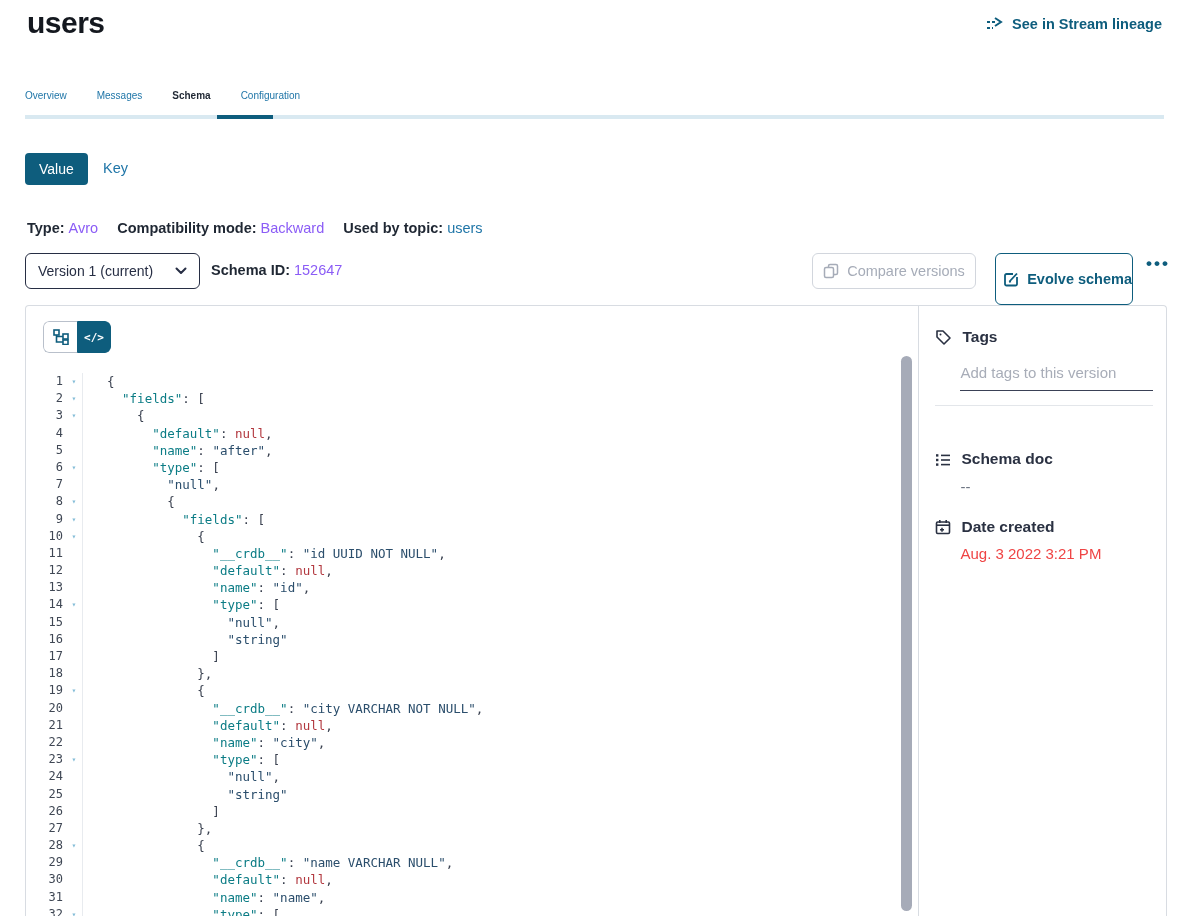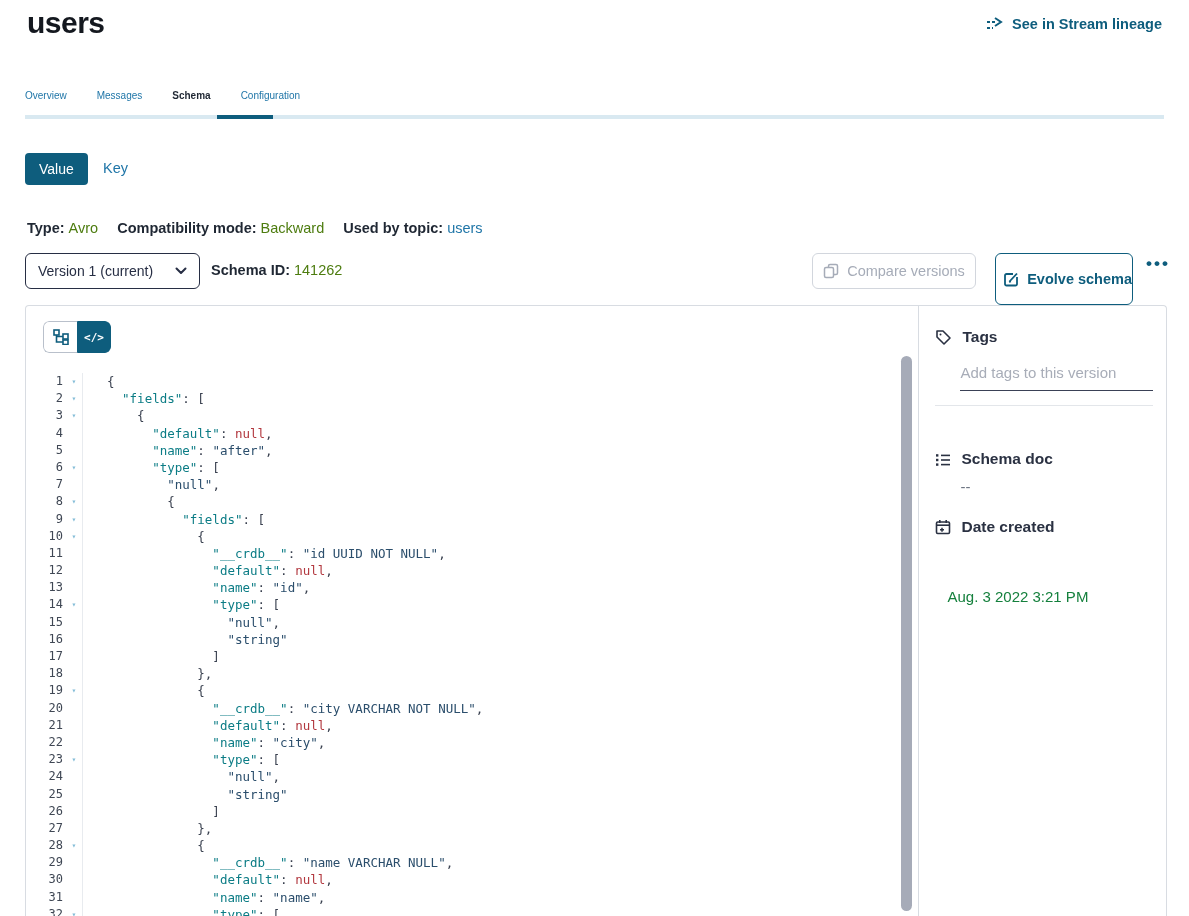--- a/index.html
+++ b/index.html
@@ -23,21 +23,21 @@
   #tab-indicator { left:217px; top:115px; width:56px; height:4px; background:#0e5d7d; }
 
   
   #value-btn { left:25px; top:153px; height:32px; padding:0 14px; background:#0e5d7d; color:#fff;
     border:none; border-radius:4px; font-size:14px; font-weight:500; font-family:inherit; cursor:pointer; }
   #key-btn { left:103px; top:160px; color:#2076a8; font-size:14.5px; font-weight:500; cursor:pointer; }
 
   
   #meta-row { left:27px; top:220px; font-size:14.5px; display:flex; gap:19px; }
   .meta-label { font-weight:700; color:#1f2733; }
-  .meta-value { color:#4d7c0f; margin-left:4px; font-weight:400;margin-top:24px; }
+  .meta-value { color:#8b5cf6; margin-left:4px; font-weight:400;margin-top:24px; }
   .meta-link { color:#2076a8; margin-left:4px; cursor:pointer; }
 
   
   #version-select { left:25px; top:253px; width:175px; height:36px; border:1px solid #272e44; border-radius:6px;
     background:#fff; display:flex; align-items:center; justify-content:space-between; padding:16px 12px;
     font-size:14px; color:#272e44; cursor:pointer; }
   #schema-id { left:211px; top:262px; font-size:14.5px; }
   #compare-btn { left:812px; top:253px; width:164px; height:36px; border:1px solid #d2d6dd; border-radius:6px;
     background:#fff; color:#a6acb8; font-size:14.5px; font-weight:500; font-family:inherit;
     display:flex; align-items:center; justify-content:center; gap:8px; cursor:default; }
@@ -77,21 +77,21 @@
   #sidebar { position:relative; width:248px; height:100%; border-left:1px solid #d8dce2; }
   .sb-head { display:flex; align-items:center; gap:10px; font-size:15.5px; font-weight:700; color:#2a3142; }
   #tags-head { position:absolute; top:22px; left:16px; }
   #tags-input { position:absolute; top:54px; left:41px; width:193px; border:none; border-bottom:1px solid #3a4156;
     font-size:15px; font-family:inherit; color:#1f2733; padding:4px 0 9px 0; outline:none; background:transparent; }
   #tags-input::placeholder { color:#a8adb8; }
   #sb-divider { position:absolute; top:99px; left:16px; width:218px; height:1px; background:#e3e6ea; }
   #schemadoc-head { position:absolute; top:144px; left:16px;align-items:flex-end; }
   #schemadoc-value { position:absolute; top:172px; left:41px; font-size:15px; color:#6e7683; }
   #datecreated-head { position:absolute; top:212px; left:16px; }
-  #datecreated-value { position:absolute; top:239px; left:28px; font-size:15px; color:#15803d;margin-top:43px; }
+  #datecreated-value { position:absolute; top:239px; left:41px; font-size:15px; color:#ef4444; }
 
   svg { display:block; }
 </style>
 </head>
 <body>
 
 <h1 id="page-title" class="abs">users</h1>
 <div id="lineage-link" class="abs">
   <span>
     <svg width="19" height="14" viewBox="0 0 19 14">
@@ -129,21 +129,21 @@
 
 <div id="version-select" class="abs">
   <span>Version 1 (current)</span>
   <span>
     <svg width="12" height="8" viewBox="0 0 12 8">
         <path d="M1.5 1.5 L6 6 L10.5 1.5" fill="none" stroke="#272e44" stroke-width="2" stroke-linecap="round" stroke-linejoin="round"></path>
       </svg>
   </span>
 </div>
 <div id="schema-id" class="abs">
-  <span class="meta-label">Schema ID:</span><span class="meta-value">141262</span>
+  <span class="meta-label">Schema ID:</span><span class="meta-value">152647</span>
 </div>
 <button id="compare-btn" class="abs" disabled="">
   <span>
     <svg width="16" height="16" viewBox="0 0 16 16">
       <rect x="5.5" y="1.5" width="9" height="10" rx="1.5" fill="#fff" stroke="#a6acb8" stroke-width="1.5"></rect>
       <rect x="1.5" y="4.5" width="9" height="10" rx="1.5" fill="#fff" stroke="#a6acb8" stroke-width="1.5"></rect>
     </svg>
   </span>
   <span>Compare versions</span>
 </button>

